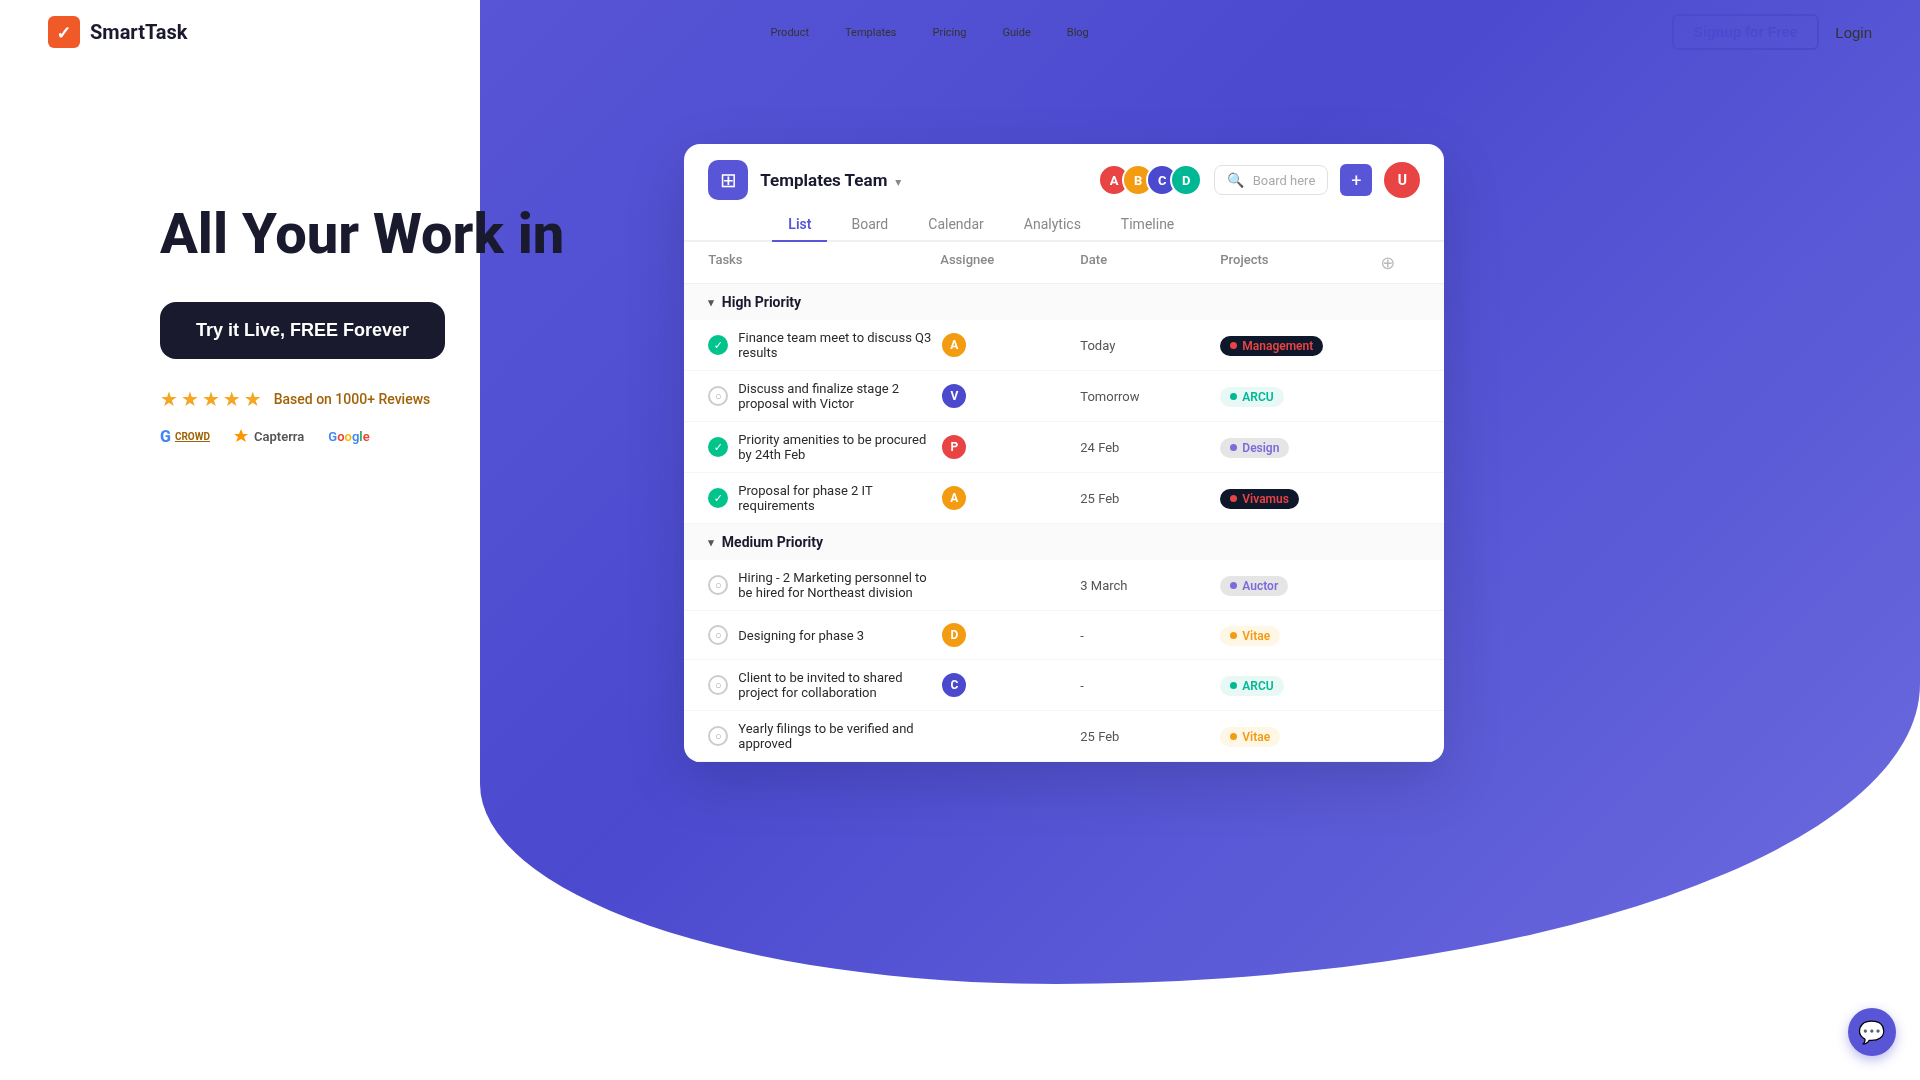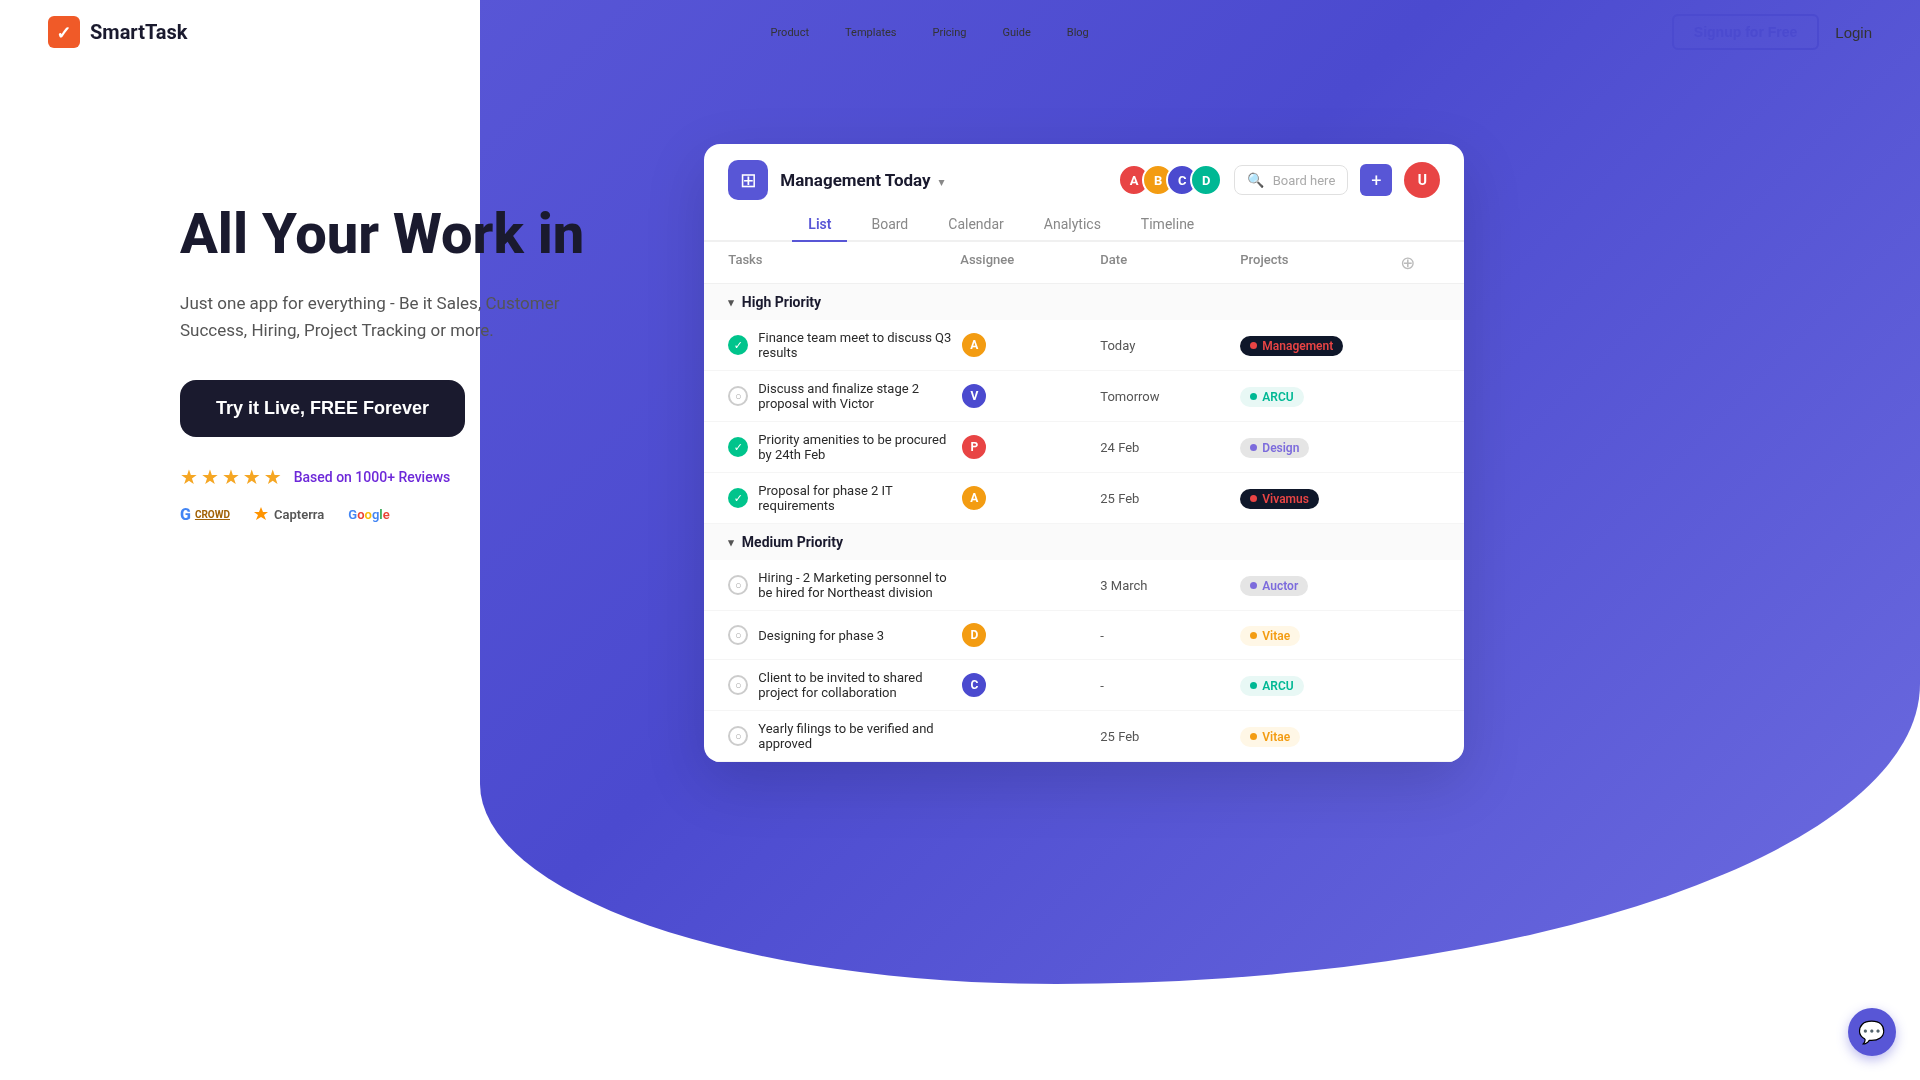--- a/index.html
+++ b/index.html
@@ -33,35 +33,35 @@
 
     
     .hero-bg-blob {
       position: absolute; top: -80px; left: 480px; right: 0; bottom: -100px;
       background: linear-gradient(135deg, #5856d6 0%, #4b4acf 40%, #6c6bdf 100%);
       border-radius: 0 0 60% 40% / 0 0 30% 20%;
       z-index: 0;
     }
 
     .hero-left {
-      position: relative; z-index: 2; max-width: 460px; padding-top: 80px; margin-left: 20px;
+      position: relative; z-index: 2; max-width: 460px; padding-top: 80px;
     }
     .hero-title-black { font-size: 56px; font-weight: 800; color: #1a1a2e; line-height: 1.1; }
     .hero-title-blue { font-size: 56px; font-weight: 800; color: #4b4acf; line-height: 1.1; }
     .hero-subtitle { font-size: 17px; color: #555; margin-top: 24px; line-height: 1.6; max-width: 380px; }
     .btn-cta {
       display: inline-block; margin-top: 36px;
       background: #1a1a2e; color: #fff;
       padding: 18px 36px; border-radius: 16px;
       font-size: 18px; font-weight: 700; cursor: pointer; border: none;
     }
     .reviews-row { display: flex; align-items: center; gap: 12px; margin-top: 28px; }
     .stars { display: flex; gap: 3px; }
     .star { color: #f5a623; font-size: 20px; }
-    .reviews-text { font-size: 14px; color: #6d28d9; font-weight: 500; }
+    .reviews-text { font-size: 14px; color: #a16207; font-weight: 500; }
     .brands-row { display: flex; align-items: center; gap: 24px; margin-top: 16px; }
     .brand-logo { font-size: 13px; font-weight: 600; color: #666; display: flex; align-items: center; gap: 4px; }
     .brand-crowd { color: #e8392a; }
     .brand-capterra { color: #ff9400; }
     .brand-google-colors span:nth-child(1) { color: #4285f4; }
     .brand-google-colors span:nth-child(2) { color: #ea4335; }
     .brand-google-colors span:nth-child(3) { color: #fbbc05; }
     .brand-google-colors span:nth-child(4) { color: #4285f4; }
     .brand-google-colors span:nth-child(5) { color: #34a853; }
     .brand-google-colors span:nth-child(6) { color: #ea4335; }
@@ -197,21 +197,20 @@
     <button class="btn-signup">Signup for Free</button>
     <button class="btn-login">Login</button>
   </div>
 </nav>
 
 <section class="hero">
   <div class="hero-bg-blob"></div>
 
   <div class="hero-left">
     <div class="hero-title-black">All Your Work in</div>
-    <p class="hero-subtitle">Just one app for everything - Be it Sales, Customer Success, Hiring, Project Tracking or more.</p>
     <button class="btn-cta">Try it Live, FREE Forever</button>
 
     <div class="reviews-row">
       <div class="stars">
         <span class="star">★</span>
         <span class="star">★</span>
         <span class="star">★</span>
         <span class="star">★</span>
         <span class="star">★</span>
       </div>
@@ -237,21 +236,21 @@
     </div>
   </div>
 
   <div class="hero-right">
     <div class="app-card">
 
       <div class="app-card-header">
         <div class="app-card-title-row">
           <div class="app-icon">⊞</div>
           <div>
-            <span class="app-title">Management Today</span>
+            <span class="app-title">Templates Team</span>
             <span class="app-title-chevron">▾</span>
           </div>
         </div>
         <div class="app-card-header-right">
           <div class="avatars-row">
             <div class="avatar" style="background:#e84444;">A</div>
             <div class="avatar" style="background:#f39c12;">B</div>
             <div class="avatar" style="background:#4b4acf;">C</div>
             <div class="avatar" style="background:#00b894;">D</div>
           </div>

